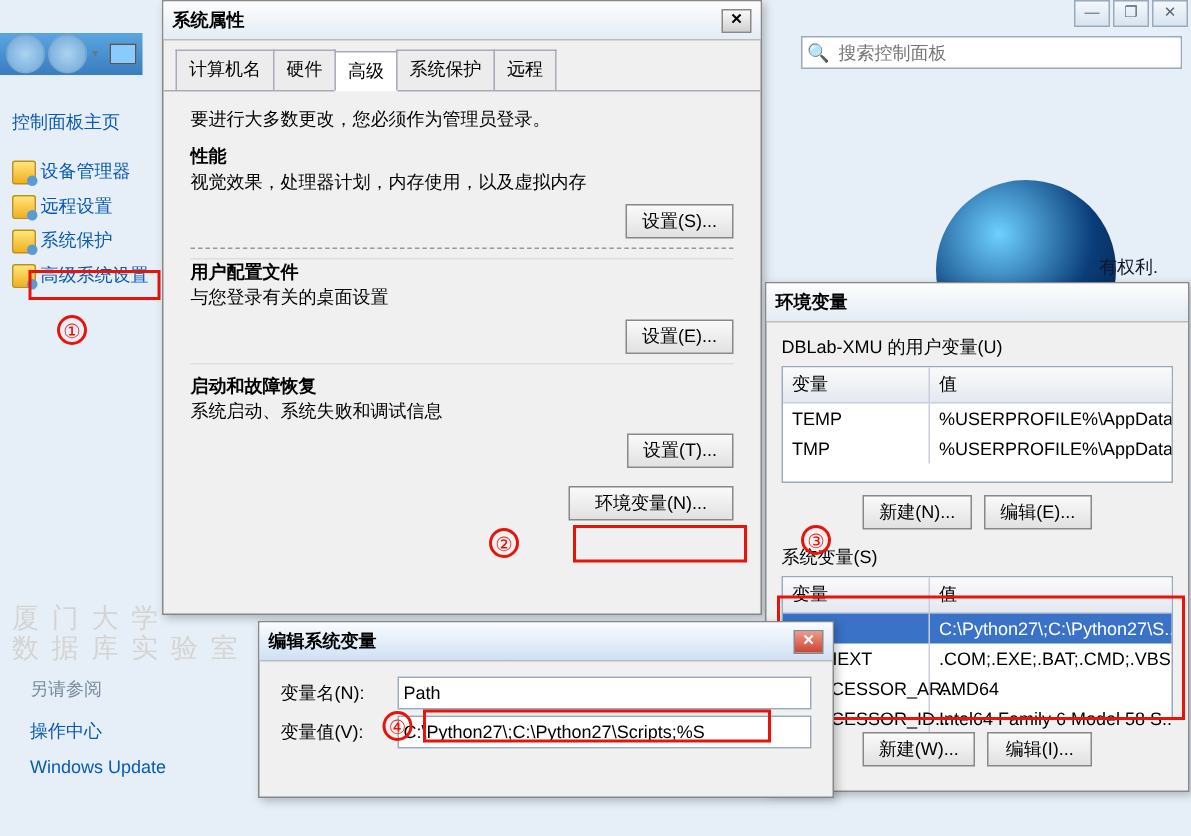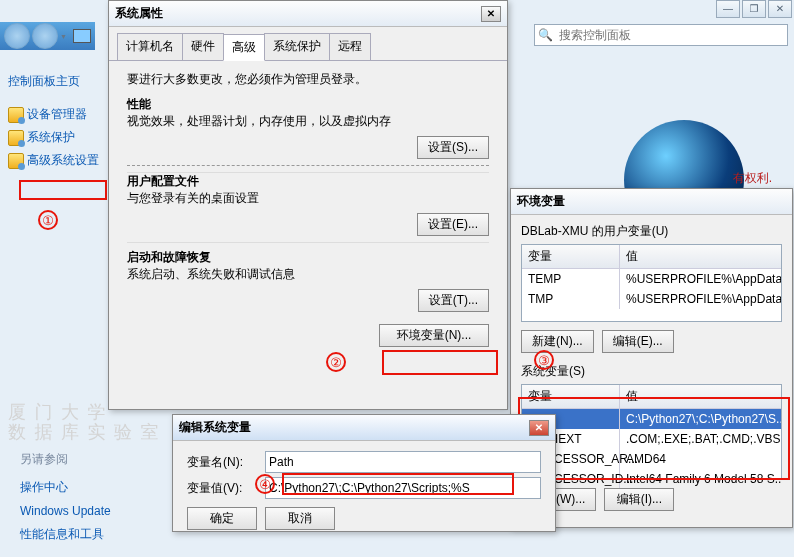--- a/index.html
+++ b/index.html
@@ -32,26 +32,26 @@
 .list{border:1px solid #9ab;background:#fff;margin:4px 0}
 .lhead{display:flex;background:linear-gradient(#fafafa,#e4e9f0);border-bottom:1px solid #ccd}
 .lhead span,.lrow span{padding:3px 6px}
 .c1{width:98px;border-right:1px solid #ccd}
 .c2{flex:1;overflow:hidden;white-space:nowrap}
 .lrow{display:flex}
 .lrow.sel{background:#3a72c8;color:#fff}
 .inpline{display:flex;align-items:center;margin:4px 0}
 .inpline label{width:78px}
 .inpline input{flex:1;border:1px solid #9ab;padding:3px;background:#fff}
-.btnrow{display:flex;justify-content:flex-start;gap:8px;margin-top:8px}
+.btnrow{display:flex;justify-content:center;gap:8px;margin-top:8px}
 .winctl{position:absolute;right:2px;top:0;display:flex;gap:2px}
 .wcbtn{width:24px;height:18px;border:1px solid #9ab;background:linear-gradient(#f4f8fb,#d7e4f0);font-size:10px;text-align:center;line-height:15px;color:#567;cursor:pointer}
 .dashl{position:absolute;bottom:0;border-bottom:1px dashed #999}
 .cporb{position:absolute;right:50px;top:120px;width:120px;height:120px;border-radius:50%;background:radial-gradient(circle at 35% 30%,#6ed0ff,#0a3d7a 55%,#051a38)}
-.cptxt{position:absolute;right:22px;top:170px;color:#b91c1c}
+.cptxt{position:absolute;right:22px;top:170px;color:#0f172a}
 </style>
 </head>
 <body>
 
 <div class="winctl">
   <div class="wcbtn">—</div>
   <div class="wcbtn">❐</div>
   <div class="wcbtn">✕</div>
 </div>
 
@@ -70,38 +70,41 @@
 <div class="cptxt">有权利.</div>
 
 <div class="side">
   <div class="side-link" style="margin-bottom:10px;color:#0a59b3">控制面板主页</div>
   <div class="side-link">
       <span class="side-ico"></span>
       <span>设备管理器</span>
     </div>
   <div class="side-link">
       <span class="side-ico"></span>
+      <span>远程设置</span>
+    </div>
+  <div class="side-link">
+      <span class="side-ico"></span>
       <span>系统保护</span>
     </div>
   <div class="side-link">
       <span class="side-ico"></span>
       <span>高级系统设置</span>
     </div>
 </div>
 <div class="redbox" style="left:19px;top:180px;width:88px;height:20px"></div>
 <div class="circ" style="left:38px;top:210px">①</div>
 
 <div class="watermark" style="top:400px">厦 门 大 学</div>
 <div class="watermark" style="top:420px">数 据 库 实 验 室</div>
 
 <div class="seealso" style="top:448px">
   <div style="color:#7a8aa0;margin-bottom:7px">另请参阅</div>
   <a>操作中心</a>
   <a>Windows Update</a>
-  <a>性能信息和工具</a>
 </div>
 
 <div class="win" style="left:108px;top:0;width:400px;height:410px">
   <div class="title">
     <span>系统属性</span>
     <div class="xbtn">✕</div>
   </div>
   <div class="tabs">
     <div class="tab">计算机名</div>
     <div class="tab">硬件</div>
@@ -193,20 +196,16 @@
   </div>
   <div style="padding:6px 14px">
     <div class="inpline">
         <label>变量名(N):</label>
         <input value="Path" style="">
       </div>
     <div class="inpline">
         <label>变量值(V):</label>
         <input value="C:\Python27\;C:\Python27\Scripts;%S" style="">
       </div>
-    <div class="btnrow">
-        <button class="btn">确定</button>
-        <button class="btn">取消</button>
-      </div>
   </div>
 </div>
 <div class="redbox" style="left:282px;top:473px;width:232px;height:22px"></div>
 <div class="circ" style="left:255px;top:474px">④</div>
 
 </body></html>

